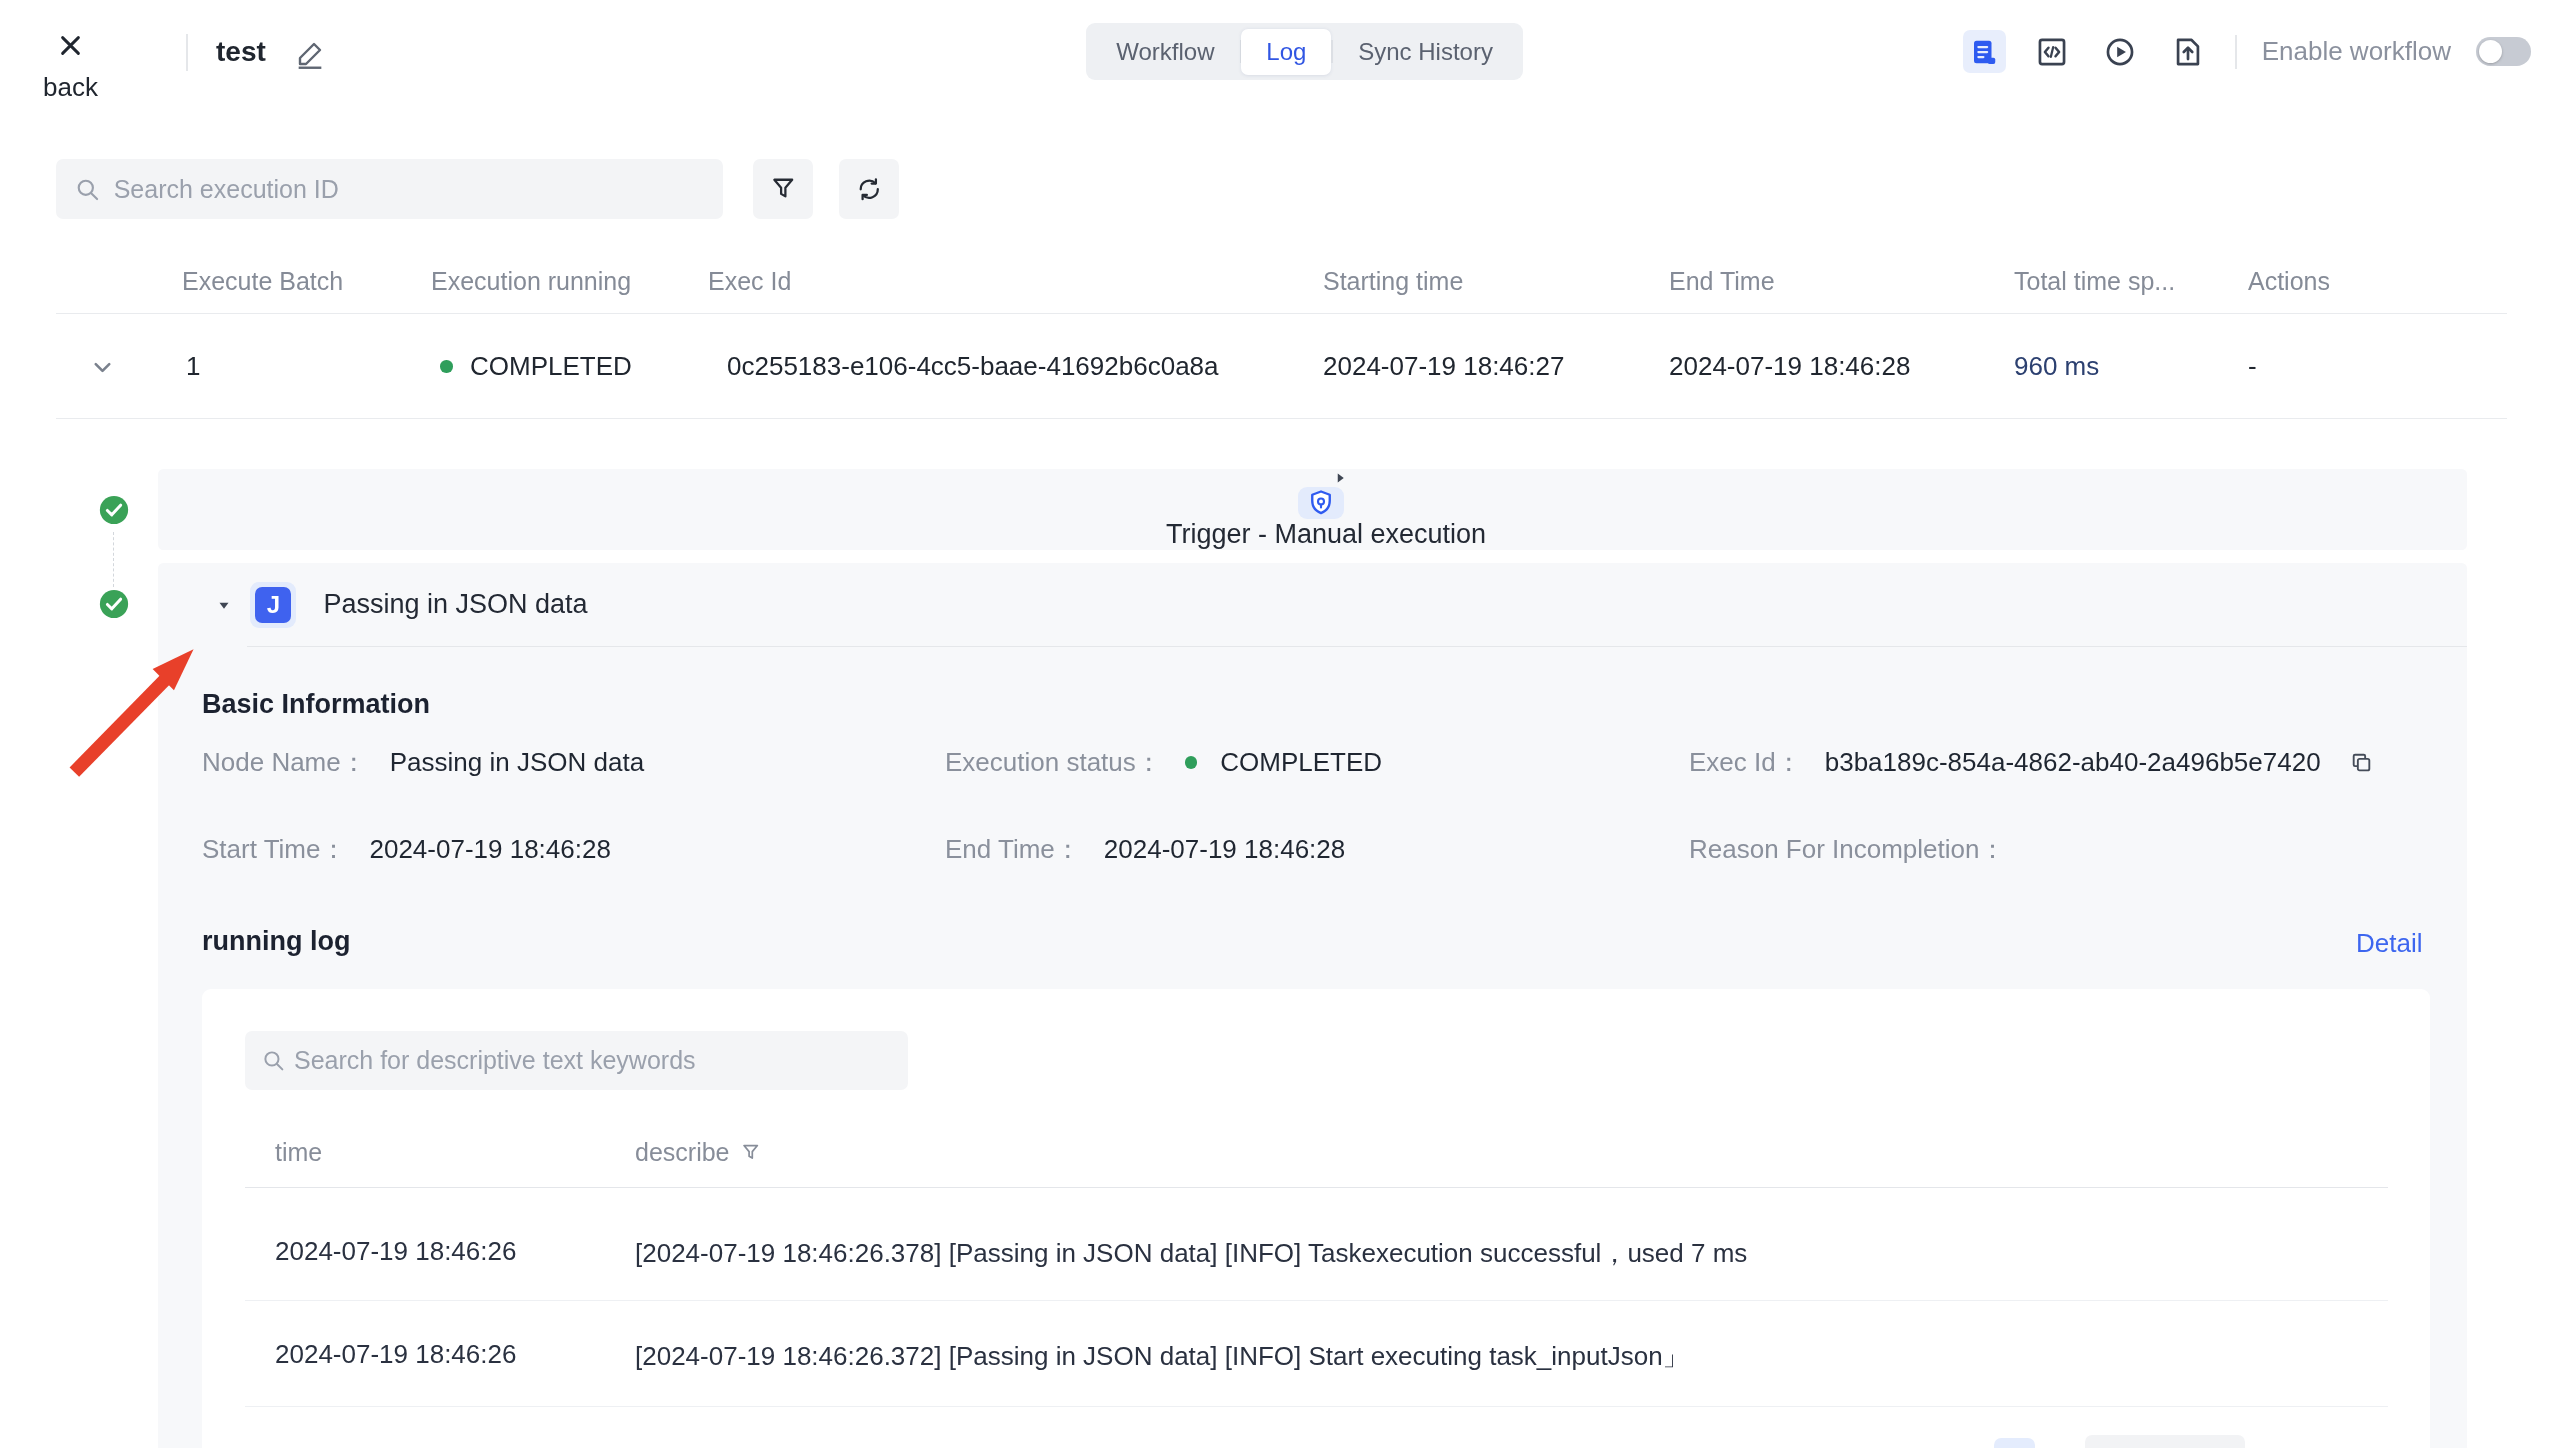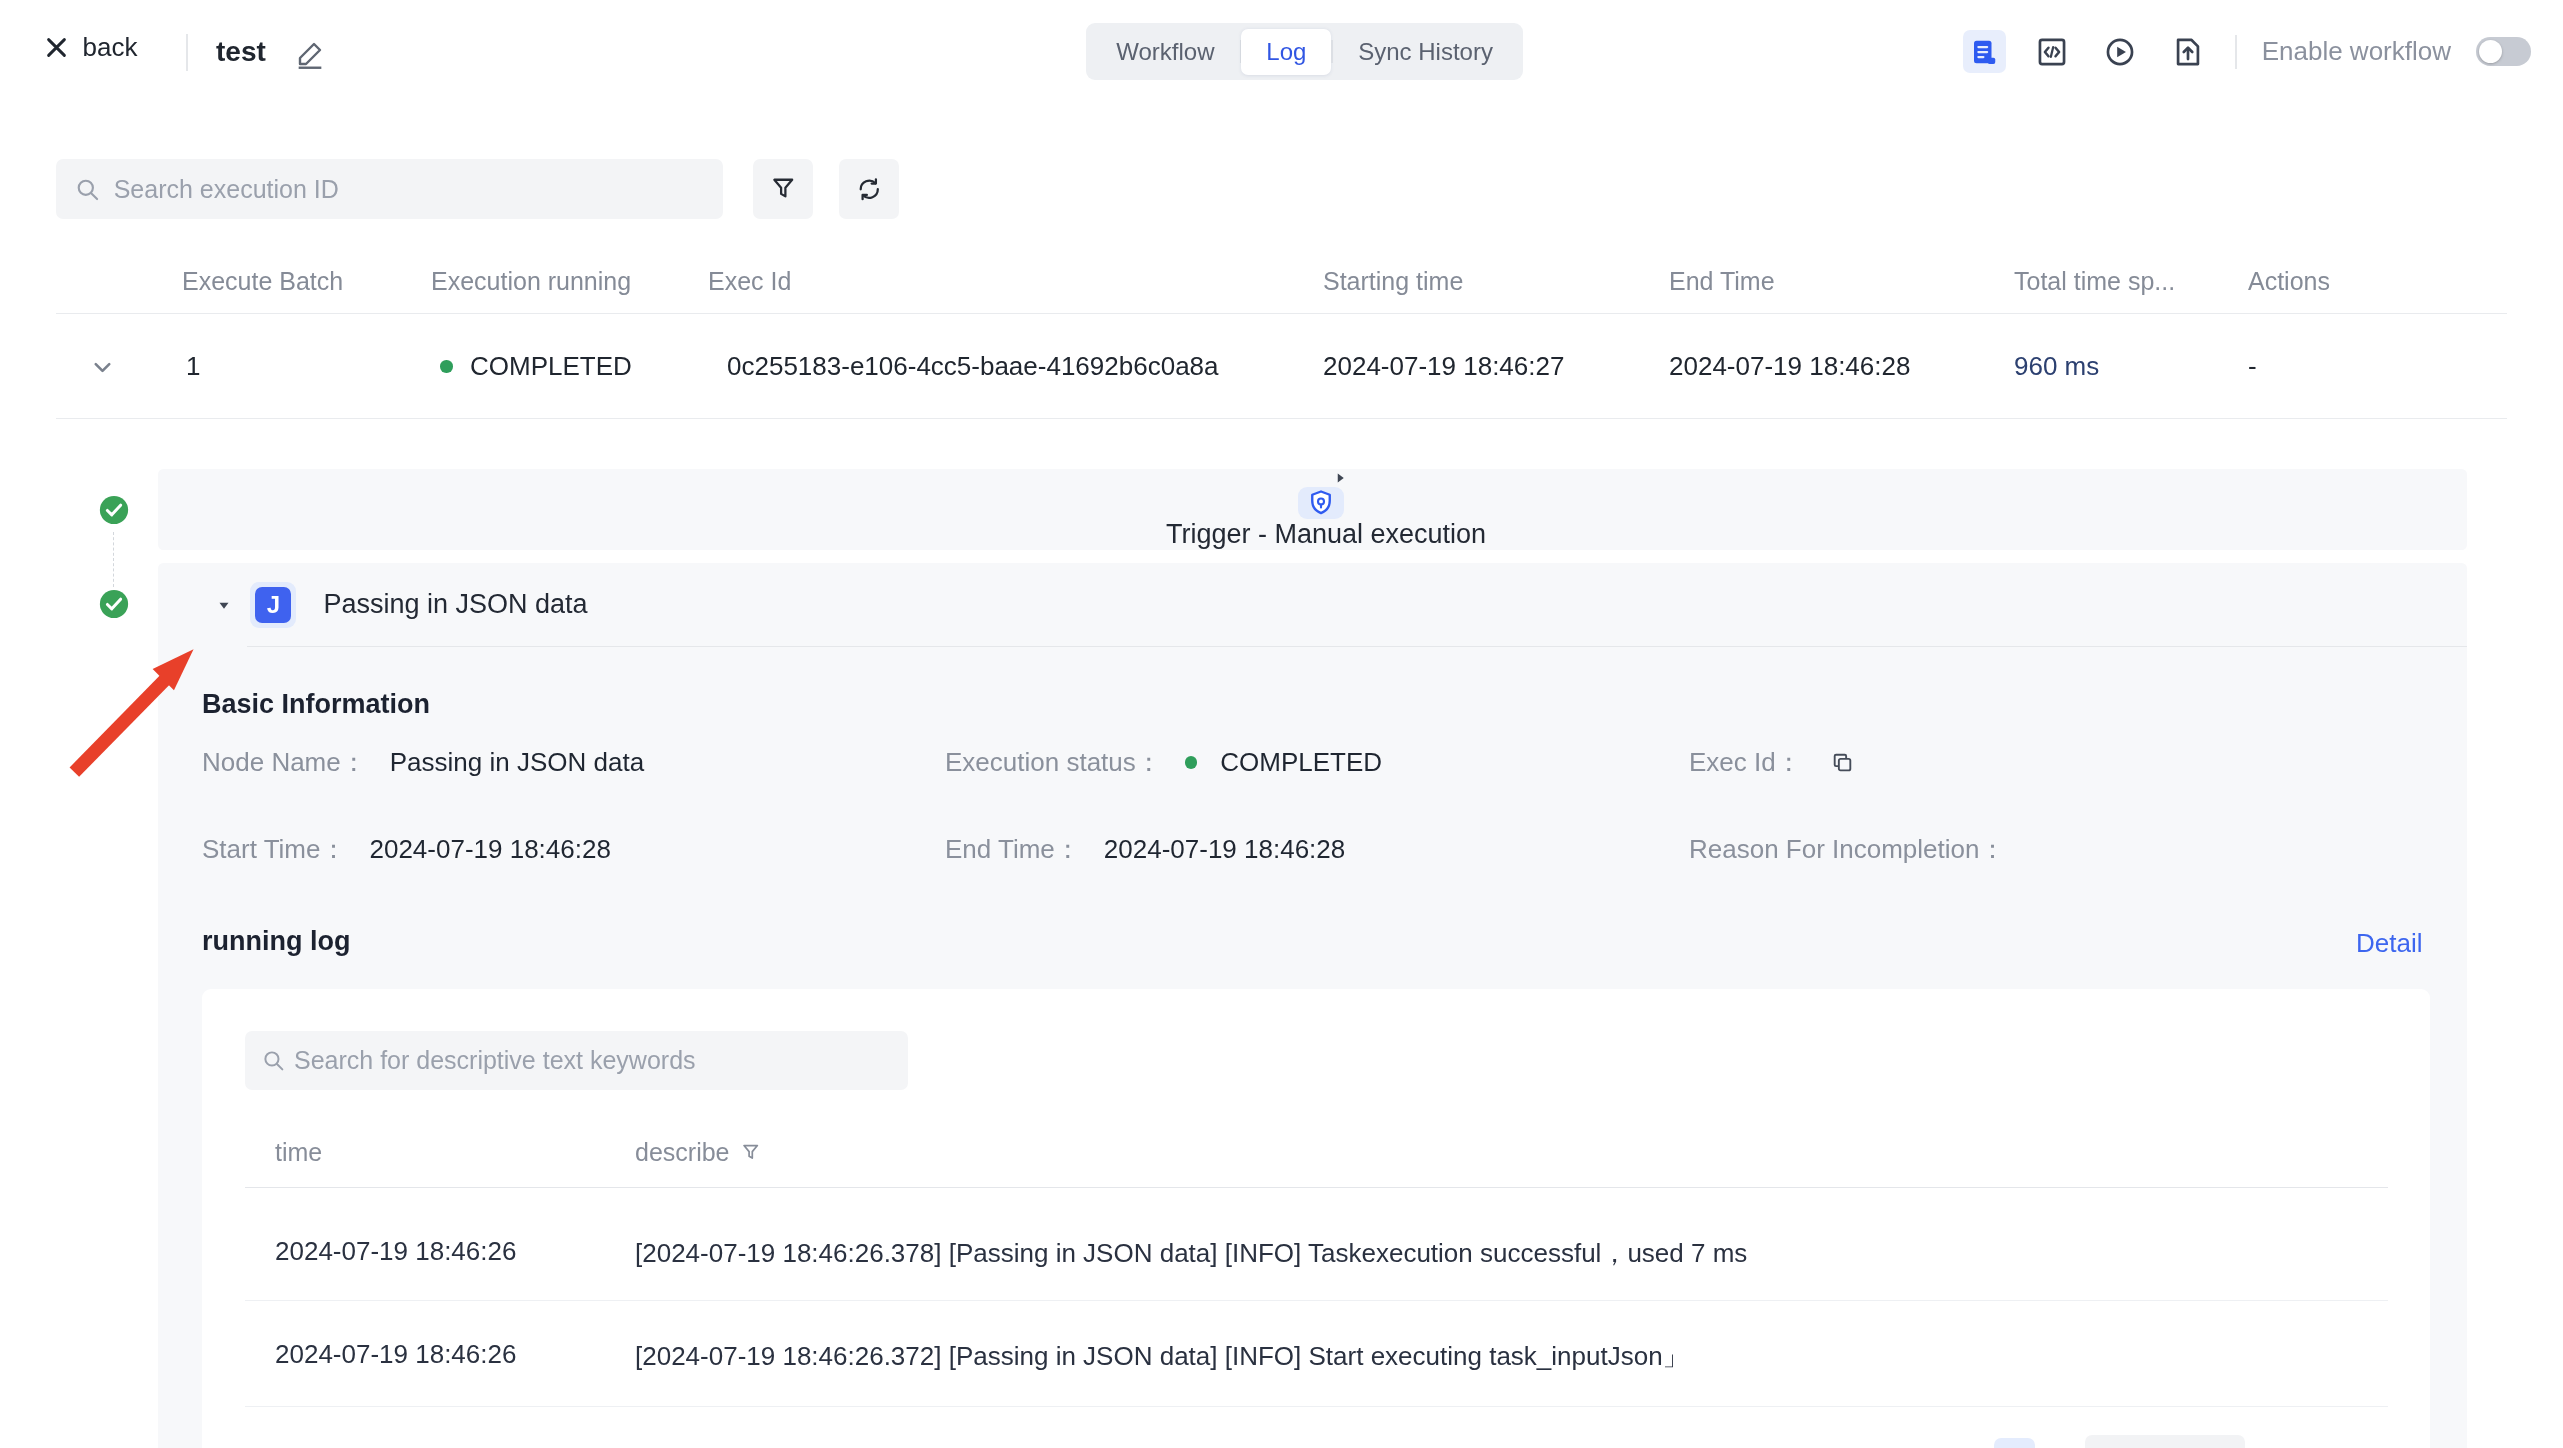--- a/index.html
+++ b/index.html
@@ -1,21 +1,21 @@
 <!DOCTYPE html>
 <html style="font-size:14.2px"><head>
 <meta charset="utf-8">
 <style>
   html,body{margin:0;padding:0;background:#fff;}
   .page{position:relative;width:2563px;height:1449px;background:#fff;overflow:hidden;
         font-family:"Liberation Sans",sans-serif;color:#20262f;}
   .abs{position:absolute;}
 
   
-  .back-group{left:43px;top:32px;display:flex;align-items:center;gap:12.5px;cursor:pointer;}
+  .back-group{left:43px;top:32px;display:flex;align-items:center;gap:12.5px;cursor:pointer;flex-direction:column;}
   .back-label{font-size:26px;color:#20262f;}
   .tb-divider{left:186px;top:34px;width:1.8px;height:37px;background:#e5e7ea;}
   .wf-title{left:216px;top:36px;font-size:28px;font-weight:600;color:#20262f;}
   .edit-btn{left:294px;top:36px;width:36px;height:36px;background:none;border:none;padding:0;cursor:pointer;color:#5f6672;}
   .tabs{left:1086px;top:23px;height:57px;background:#eef0f3;border-radius:9px;
         display:flex;align-items:center;padding:0 5.3px;}
   .tab{font-size:24px;color:#5b6270;padding:0 25px;height:46px;line-height:46px;border-radius:7.1px;cursor:pointer;white-space:nowrap;}
   .tab.active{background:#fff;color:#3156e3;box-shadow:0 0.9px 3.6px rgba(40,60,120,.10);text-align:right;}
   .tab-sep{width:1.8px;height:23px;background:#dcdfe4;}
   .topbar-right{right:32px;top:30px;display:flex;align-items:center;gap:25px;}
@@ -262,20 +262,21 @@
       <span class="lab">Node Name：</span>
       <span class="val">Passing in JSON data</span>
     </div>
     <div class="field" style="left:787px;top:182px;">
       <span class="lab">Execution status：</span>
       <span class="status-dot" style="position:static;"></span>
       <span class="val">COMPLETED</span>
     </div>
     <div class="field" style="left:1531px;top:182px;">
       <span class="lab">Exec Id：</span>
+      <span class="val">b3ba189c-854a-4862-ab40-2a496b5e7420</span>
       <button class="copy-btn">
         <span style="display:flex;">
           <svg width="25" height="25" viewBox="0 0 24 24">
               <rect x="8.5" y="8.5" width="11" height="11" rx="1.6" fill="none" stroke="currentColor" stroke-width="1.8"></rect>
               <path d="M15.5 8.5V5.8c0-.7-.6-1.3-1.3-1.3H5.8c-.7 0-1.3.6-1.3 1.3v8.4c0 .7.6 1.3 1.3 1.3h2.7" fill="none" stroke="currentColor" stroke-width="1.8"></path>
             </svg>
         </span>
       </button>
     </div>
 

